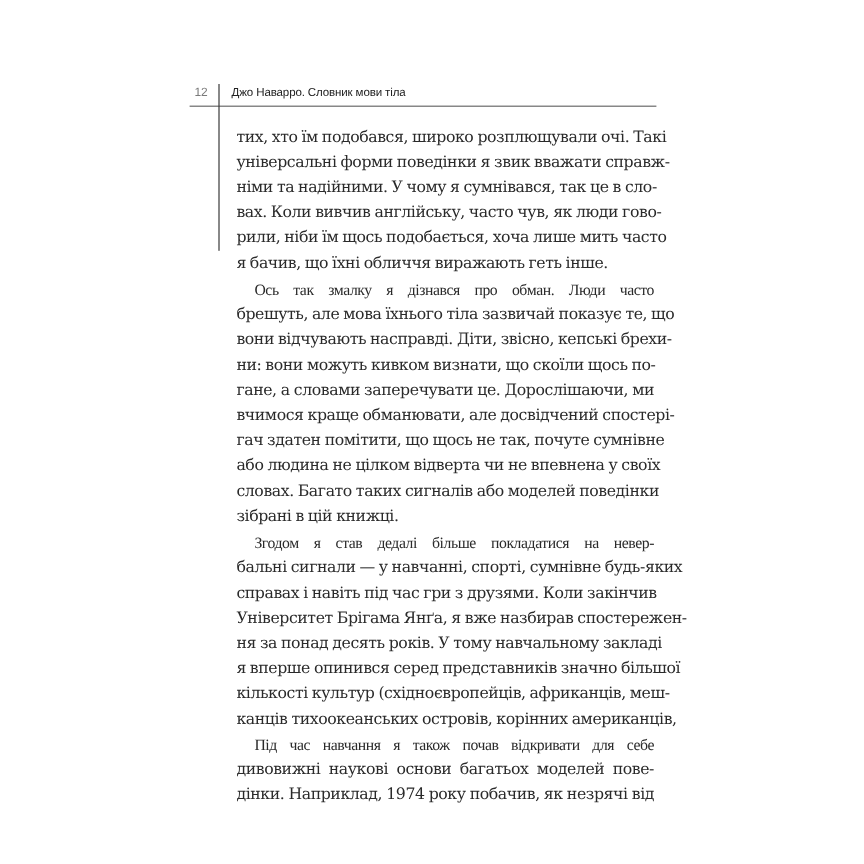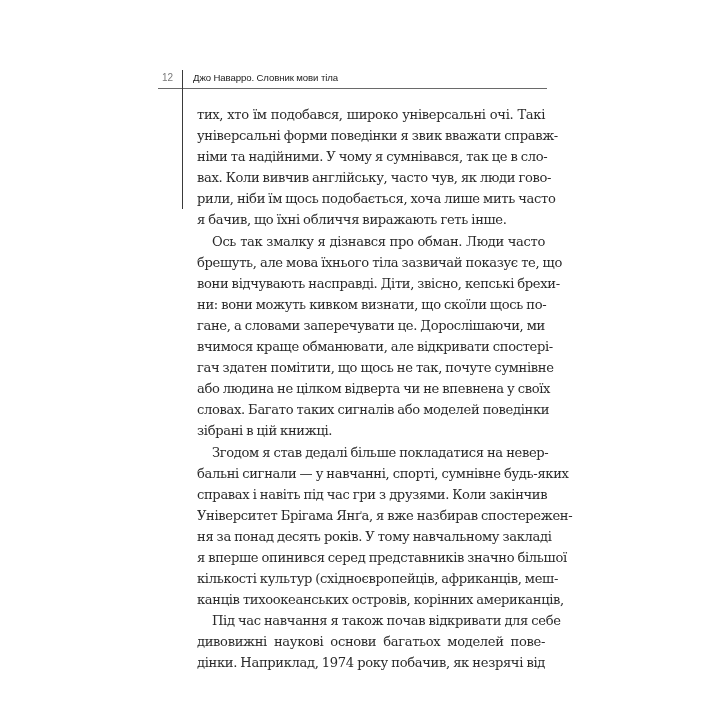--- a/index.html
+++ b/index.html
@@ -20,46 +20,46 @@
     .vertical-rule {
       position: absolute; left: 182px; top: 70px; width: 1px; height: 139px; background: #3a3a3a;
     }
     .body-text {
       position: absolute; left: 197px; top: 104px; width: 348px;
       font-family: "DejaVu Serif", serif; font-size: 13.1px; line-height: 21.1px; color: #2a2a2a;
       letter-spacing: -0.35px; word-spacing: -0.5px;
     }
     .line { display: block; text-align: justify; text-align-last: justify; white-space: nowrap; }
     .line.end { text-align-last: left; }
-    .line.ind { padding-left: 15px; }
+    .line.ind { padding-left: 15px; font-family: Liberation Serif, serif; }
   </style>
 </head>
 <body>
 
 <div class="page-number">12</div>
 <div class="running-head">Джо Наварро. Словник мови тіла</div>
 <div class="header-rule"></div>
 <div class="vertical-rule"></div>
 
 <div class="body-text">
   <div>
-    <span class="line">тих, хто їм подобався, широко універсальні очі. Такі</span>
+    <span class="line">тих, хто їм подобався, широко розплющували очі. Такі</span>
     <span class="line">універсальні форми поведінки я звик вважати справж-</span>
     <span class="line">німи та надійними. У чому я сумнівався, так це в сло-</span>
     <span class="line">вах. Коли вивчив англійську, часто чув, як люди гово-</span>
     <span class="line">рили, ніби їм щось подобається, хоча лише мить часто</span>
     <span class="line end">я бачив, що їхні обличчя виражають геть інше.</span>
   </div>
   <div>
     <span class="line ind">Ось так змалку я дізнався про обман. Люди часто</span>
     <span class="line">брешуть, але мова їхнього тіла зазвичай показує те, що</span>
     <span class="line">вони відчувають насправді. Діти, звісно, кепські брехи-</span>
     <span class="line">ни: вони можуть кивком визнати, що скоїли щось по-</span>
     <span class="line">гане, а словами заперечувати це. Дорослішаючи, ми</span>
-    <span class="line">вчимося краще обманювати, але відкривати спостері-</span>
+    <span class="line">вчимося краще обманювати, але досвідчений спостері-</span>
     <span class="line">гач здатен помітити, що щось не так, почуте сумнівне</span>
     <span class="line">або людина не цілком відверта чи не впевнена у своїх</span>
     <span class="line">словах. Багато таких сигналів або моделей поведінки</span>
     <span class="line end">зібрані в цій книжці.</span>
   </div>
   <div>
     <span class="line ind">Згодом я став дедалі більше покладатися на невер-</span>
     <span class="line">бальні сигнали — у навчанні, спорті, сумнівне будь-яких</span>
     <span class="line">справах і навіть під час гри з друзями. Коли закінчив</span>
     <span class="line">Університет Брігама Янґа, я вже назбирав спостережен-</span>

